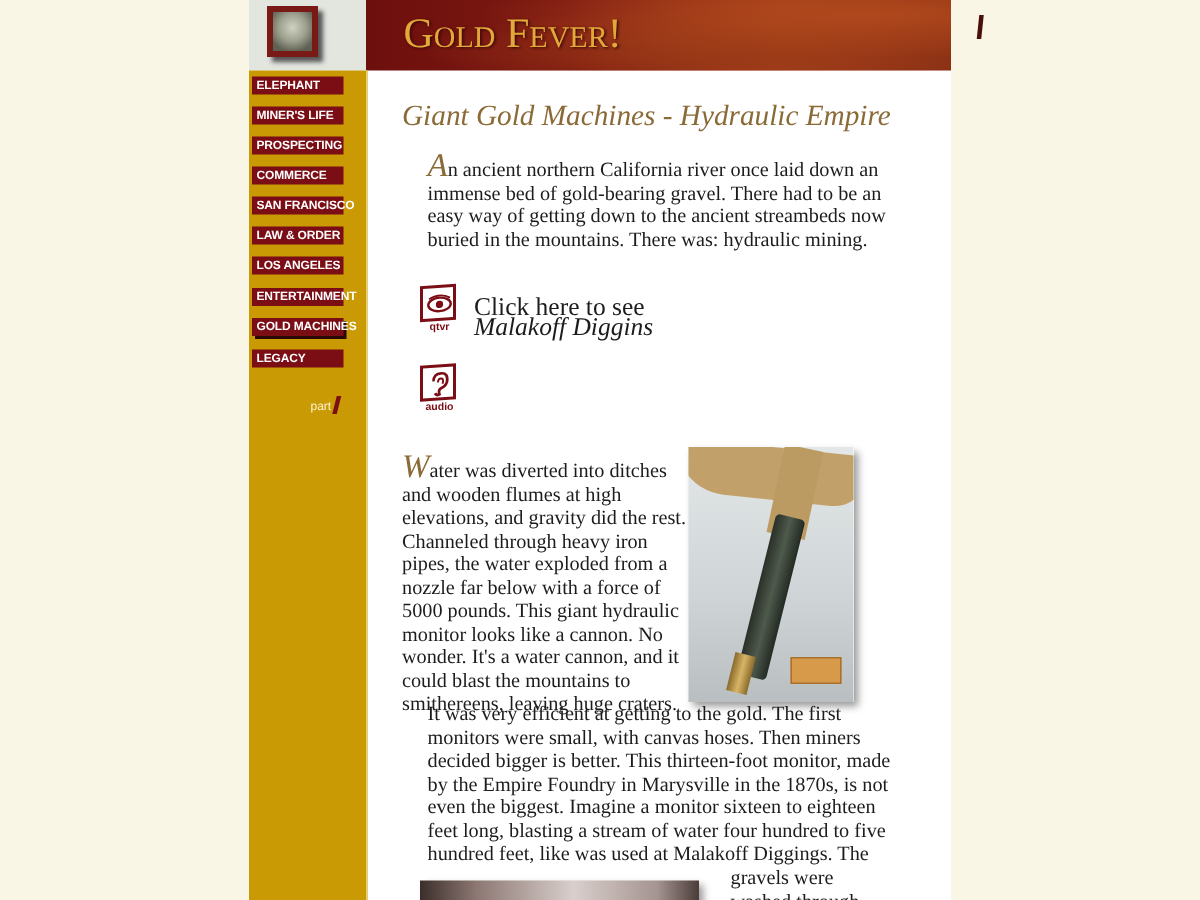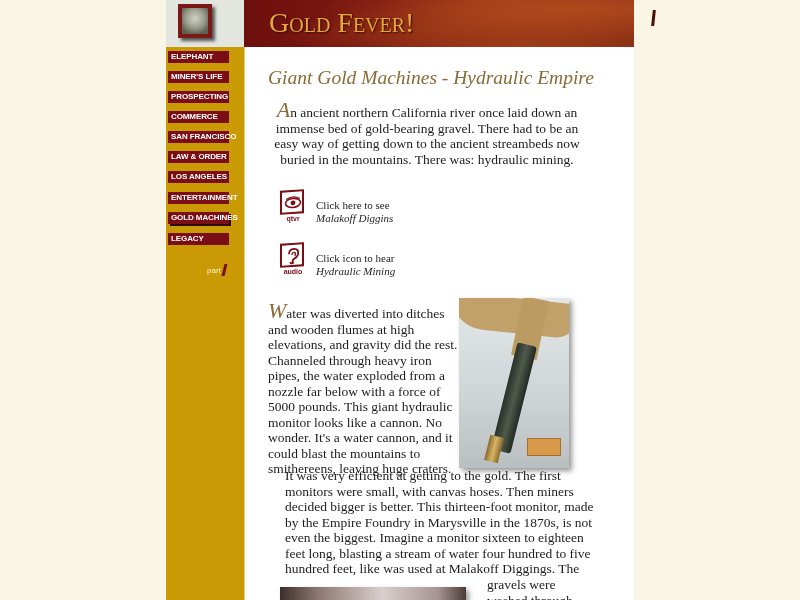--- a/index.html
+++ b/index.html
@@ -72,34 +72,34 @@
   #page-title {
     position:absolute; left:0; top:67px; white-space:nowrap;
     font-style:italic; font-size:19.5px; color:#8a6a36;
   }
   .para {
     position:absolute; font-size:13.5px; line-height:15.5px; color:#1c1c1c;
   }
   .dropcap {
     font-style:italic; font-size:22px; color:#8a6a36; line-height:10px;
   }
-  #intro { left:0; top:105px; width:318px;text-align:center; }
+  #intro { left:17px; top:105px; width:318px; }
   .media-row { position:absolute; left:12px; height:36px; width:200px; }
   .media-icon {
     position:absolute; left:0; top:0; width:24px; height:24px;
     border:2px solid #7b0d15; box-sizing:border-box; transform:skewY(-4deg);
   }
   .media-icon svg { position:absolute; left:2px; top:2px; }
   .media-tag {
     position:absolute; left:0; top:25px; width:26px; text-align:center;
     font-family:"Liberation Sans", sans-serif; font-weight:bold;
     font-size:7px; color:#7b0d15;
   }
   .media-text {
-    position:absolute; left:36px; top:9px; font-size:11px; line-height:12.5px; color:#1c1c1c;
+    position:absolute; left:36px; top:9px; font-size:17px; line-height:12.5px; color:#1c1c1c;
     white-space:nowrap;
   }
   .media-text em { font-style:italic; }
   #body1 { left:0; top:291px; width:190px;margin-top:15px; }
   #body1b { left:17px; top:468px; width:318px; }
   #body1c { left:219px; top:577px; width:90px; }
   #photo-monitor {
     position:absolute; left:191px; top:298px; width:110px; height:170px;
     background:linear-gradient(180deg,#e3e7e8 0%, #ced4d6 60%, #b9bfc1 100%);
     box-shadow:3px 3px 5px #999;
@@ -185,24 +185,20 @@
     </div>
 
     <div class="media-row" style="top:243px">
       <div class="media-icon">
         <svg width="18" height="18" viewBox="0 0 18 18">
           <path d="M5 7 Q5 2 10 2 Q15 2 14 8 Q13 11 10 12 Q8 13 9 16 Q7 17 6 15" fill="none" stroke="#7b0d15" stroke-width="1.8"></path>
           <path d="M8 8 Q8 5 10.5 5.5 Q12 6 11 9" fill="none" stroke="#7b0d15" stroke-width="1.3"></path>
         </svg>
       </div>
       <div class="media-tag">audio</div>
-      <div class="media-text">
-        <div>Click icon to hear</div>
-        <em>Hydraulic Mining</em>
-      </div>
     </div>
 
     <div id="body1" class="para"><span class="dropcap">W</span><span>ater was diverted into ditches and wooden flumes at high elevations, and gravity did the rest. Channeled through heavy iron pipes, the water exploded from a nozzle far below with a force of 5000 pounds. This giant hydraulic monitor looks like a cannon. No wonder. It's a water cannon, and it could blast the mountains to smithereens, leaving huge craters.</span></div>
 
     <div id="photo-monitor">
       <div class="canvas-hose"></div>
       <div class="hose2"></div>
       <div class="pipe"></div>
       <div class="nozzle"></div>
       <div class="plaque"></div>

